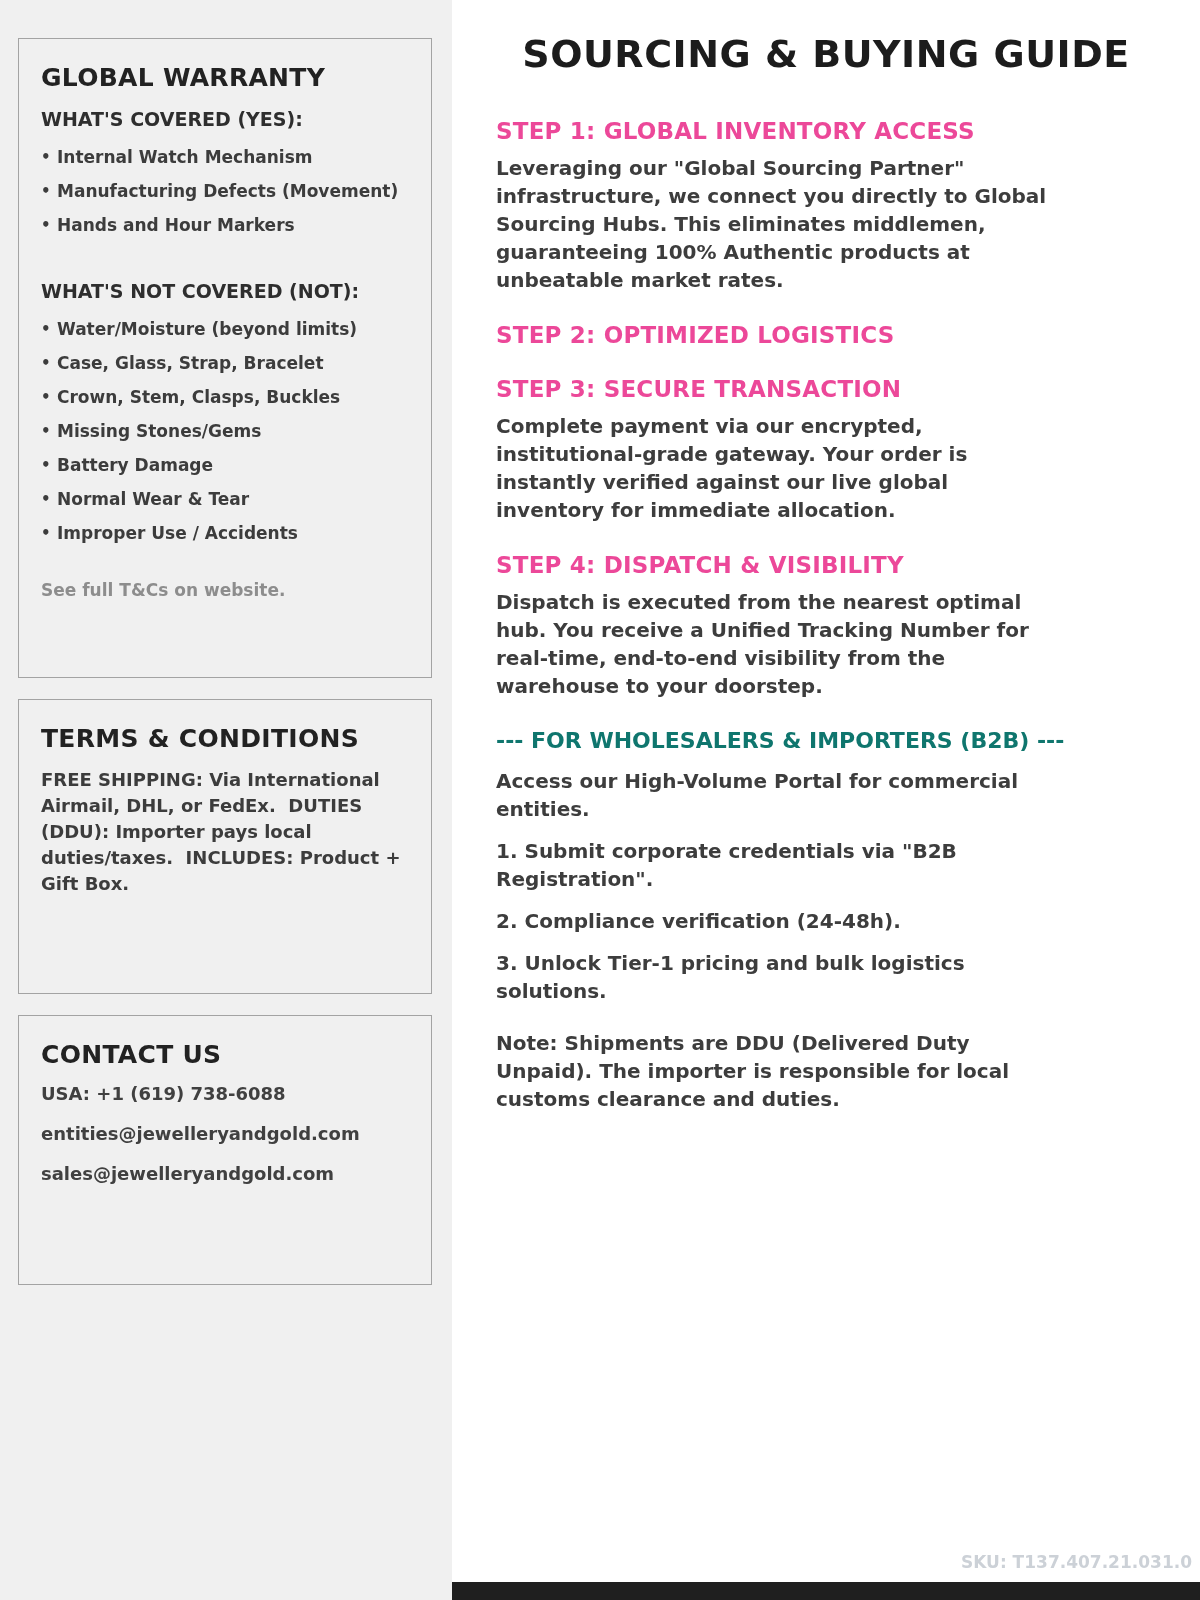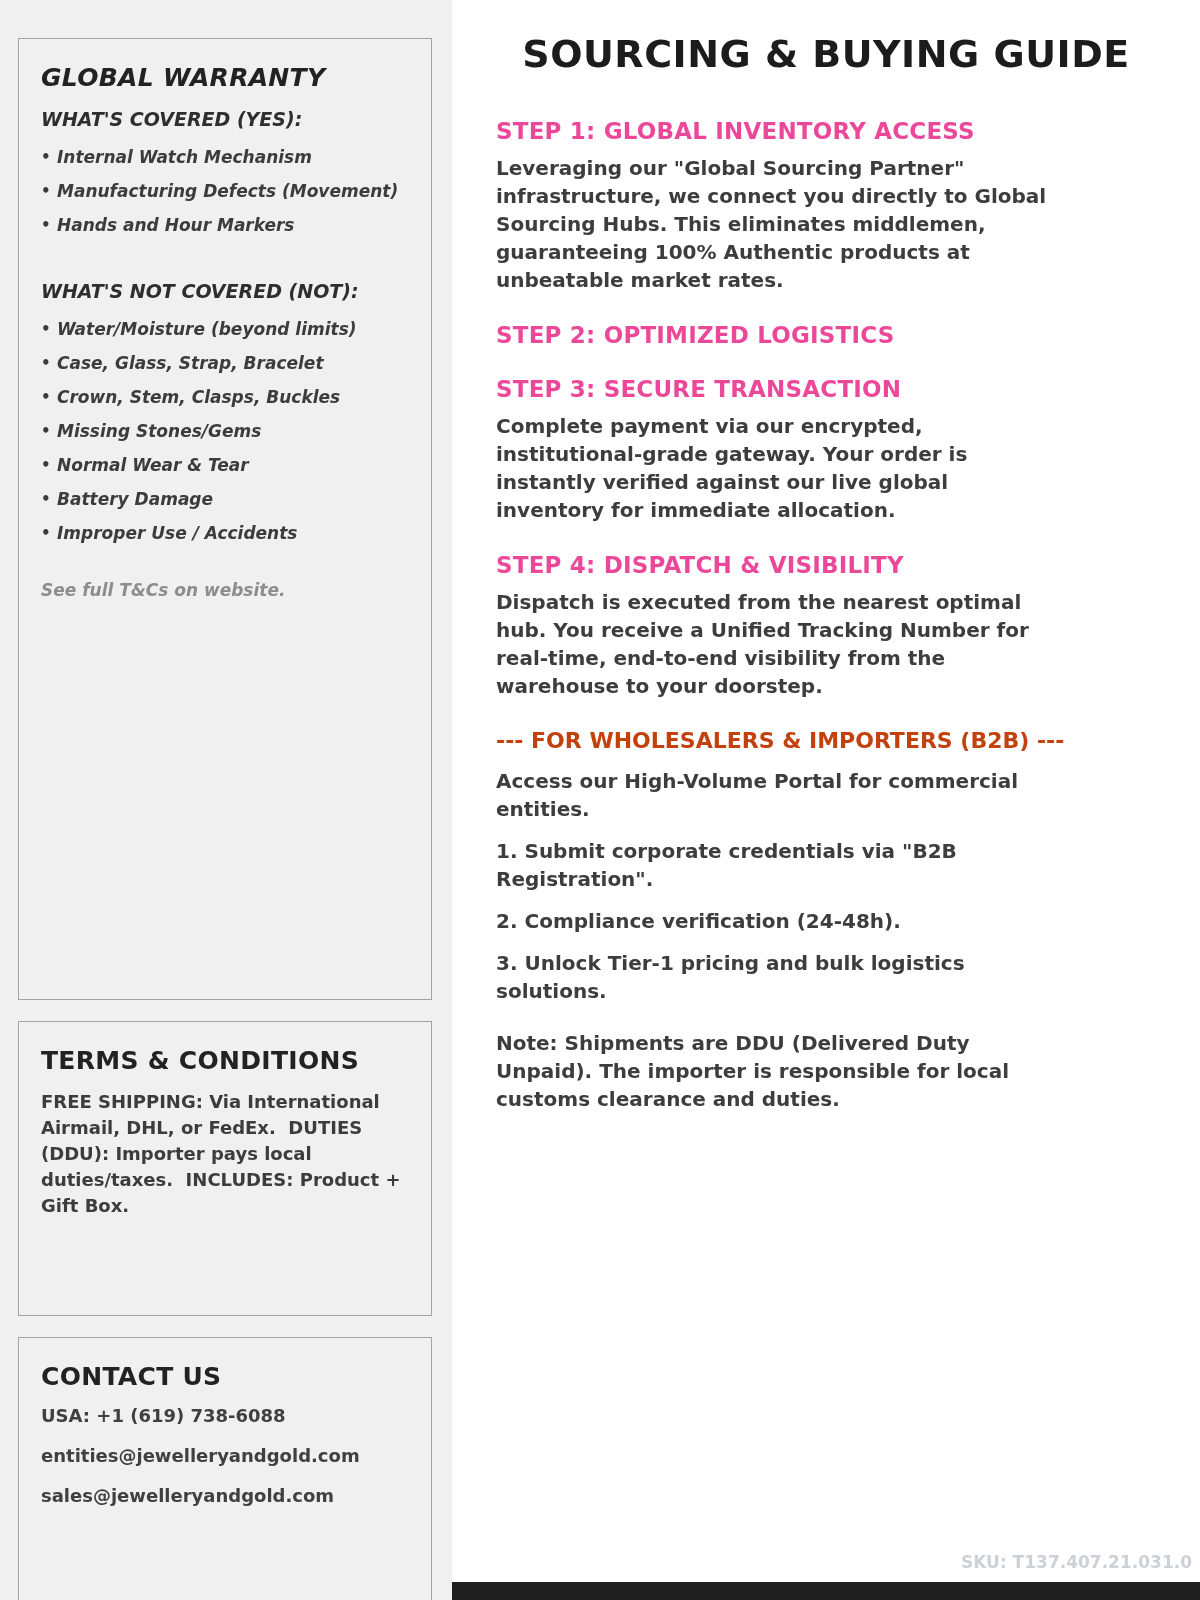--- a/index.html
+++ b/index.html
@@ -19,21 +19,21 @@
     background: #f0f0f0;
     flex: 0 0 452px;
     padding: 38px 20px 0 18px;
   }
   .box {
     border: 1px solid #a3a3a3;
     padding: 24px 22px;
     background: transparent;
   }
   .box + .box { margin-top: 21px; }
-  .box-warranty { height: 962px; font-style: italic; }
+  .box-warranty { height: 640px; }
   .box-terms    { height: 295px; margin-top: 22px; }
   .box-contact  { height: 270px; margin-top: 16px; }
 
   .box h2 {
     font-size: 25px; font-weight: 800; color: #222;
     letter-spacing: 0.3px; margin-bottom: 14px;
   }
   .sub-title {
     font-size: 19px; font-weight: 700; color: #2e2e2e;
     margin: 16px 0 10px 0;
@@ -74,21 +74,21 @@
   .step { margin-bottom: 28px; }
   .step-heading {
     font-size: 23px; font-weight: 800; color: #ec4899;
     margin-bottom: 10px; letter-spacing: 0.2px;
   }
   .step-body, .b2b-intro, .b2b-item, .b2b-note {
     font-size: 20px; font-weight: 600; color: #3d3d3d;
     line-height: 28px; max-width: 552px;
   }
   .b2b-heading {
-    font-size: 22px; font-weight: 800; color: #c2410c;
+    font-size: 22px; font-weight: 800; color: #0f766e;
     margin: 16px 0 14px 0;
   }
   .b2b-intro { margin-bottom: 14px; }
   .b2b-item  { margin-bottom: 14px; }
   .b2b-note  { margin-top: 24px; }
 
   .sku {
     position: absolute;
     right: 8px; bottom: 28px;
     font-size: 17px; font-weight: 700;
@@ -116,22 +116,22 @@
         <li>Manufacturing Defects (Movement)</li>
         <li>Hands and Hour Markers</li>
       </ul>
 
       <div class="sub-title not-covered-title">WHAT'S NOT COVERED (NOT):</div>
       <ul class="bullet-list">
         <li>Water/Moisture (beyond limits)</li>
         <li>Case, Glass, Strap, Bracelet</li>
         <li>Crown, Stem, Clasps, Buckles</li>
         <li>Missing Stones/Gems</li>
+        <li>Battery Damage</li>
         <li>Normal Wear &amp; Tear</li>
-        <li>Battery Damage</li>
         <li>Improper Use / Accidents</li>
       </ul>
 
       <div class="footnote">See full T&amp;Cs on website.</div>
     </section>
 
     <section class="box box-terms">
       <h2>TERMS &amp; CONDITIONS</h2>
       <p class="box-body">FREE SHIPPING: Via International Airmail, DHL, or FedEx.  DUTIES (DDU): Importer pays local duties/taxes.  INCLUDES: Product + Gift Box.</p>
     </section>

